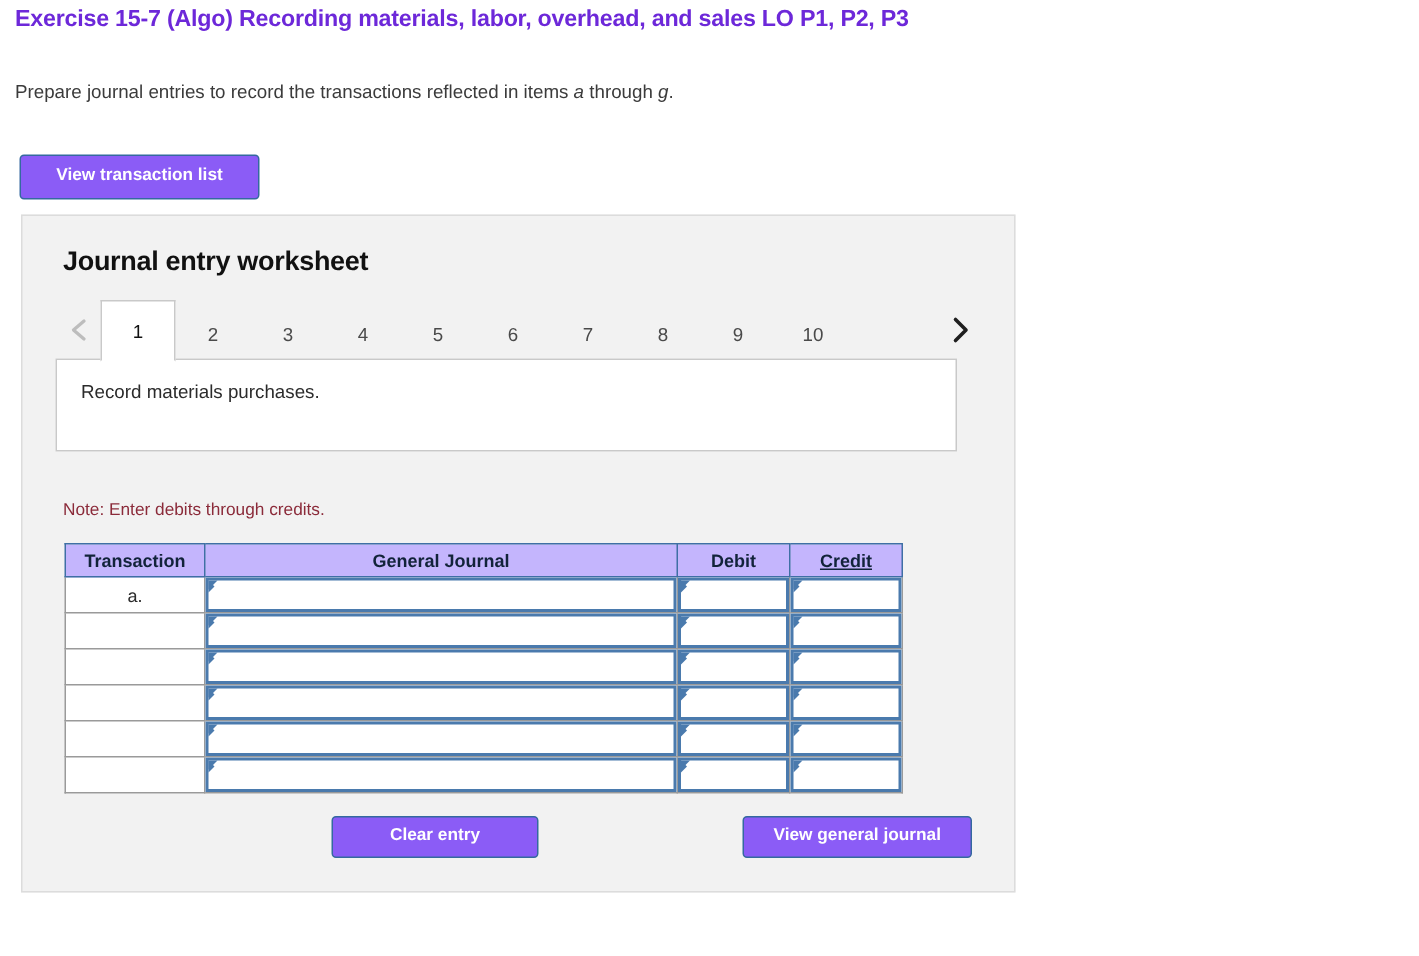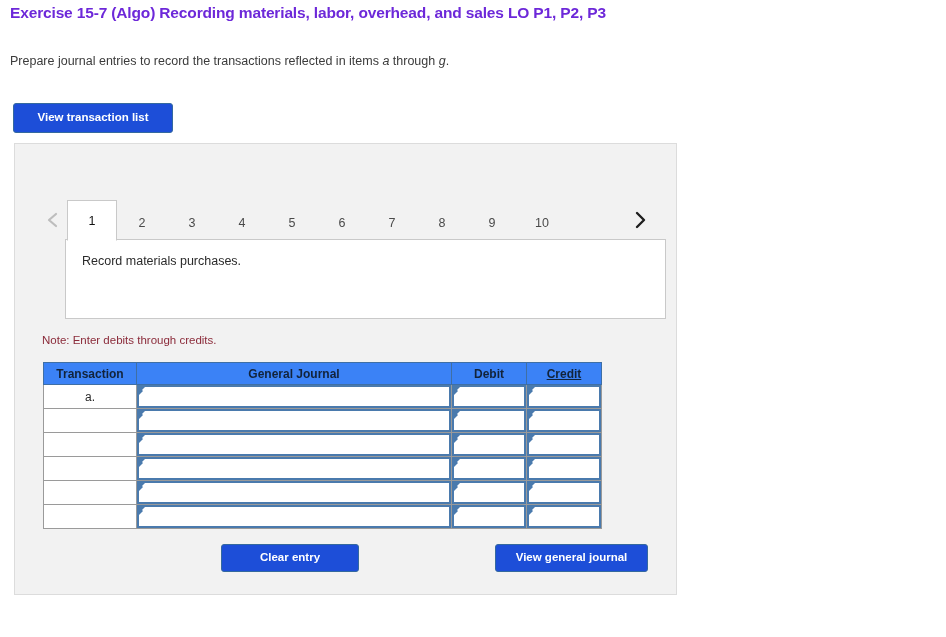--- a/index.html
+++ b/index.html
@@ -38,21 +38,21 @@
     left: 10px;
     top: 54px;
     font-size: 12.5px;
     color: #3b3b3b;
     white-space: nowrap;
   }
   .instructions i { font-style: italic; }
 
   
   .btn-blue {
-    background: #1d4ed8;
+    background: #8b5cf6;
     border: 1px solid #34699f;
     border-radius: 3px;
     color: #ffffff;
     font-size: 11.5px;
     font-weight: bold;
     text-align: center;
     cursor: pointer;
     font-family: "Liberation Sans", sans-serif;
     display: flex;
     align-items: center;
@@ -141,24 +141,24 @@
     height: 41px;
     z-index: 3;
     margin-bottom: -1px;
   }
 
   .tab-spacer { flex: 1; }
 
   
   .description-box {
     position: absolute;
-    left: 50px;
+    left: 22px;
     top: 95px;
     width: 601px;
-    height: 80px;
+    height: 62px;
     background: #ffffff;
     border: 1px solid #c9c9c9;
     z-index: 1;
   }
 
   .description-text {
     position: absolute;
     left: 16px;
     top: 14px;
     font-size: 12.5px;
@@ -177,21 +177,21 @@
   
   .journal-table {
     position: absolute;
     left: 28px;
     top: 218px;
     border-collapse: collapse;
     table-layout: fixed;
   }
 
   .journal-table th {
-    background: #3b82f6;
+    background: #c4b5fd;
     border: 1px solid #3f6fa5;
     color: #12233a;
     font-size: 12px;
     font-weight: bold;
     height: 22px;
     padding: 0 4px;
     text-align: center;
   }
 
   .journal-table td {
@@ -274,20 +274,21 @@
 <div class="page">
 
   <div class="exercise-title">Exercise 15-7 (Algo) Recording materials, labor, overhead, and sales LO P1, P2, P3</div>
 
   <div class="instructions"><span>Prepare journal entries to record the transactions reflected in items </span><i>a</i><span> through </span><i>g</i><span>.</span></div>
 
   <div class="btn-blue view-transaction-list">View transaction list</div>
 
   <div class="worksheet-panel">
 
+    <div class="worksheet-title">Journal entry worksheet</div>
 
     <div class="tab-strip">
 
       <div class="tab-arrow">
         <svg width="16" height="20" viewBox="0 0 16 20" aria-hidden="true">
           <polyline points="11,4 4,10 11,16" fill="none" stroke="#bdbdbd" stroke-width="2.2" stroke-linecap="round" stroke-linejoin="round"></polyline>
         </svg>
       </div>
 
       <div class="tabs">

